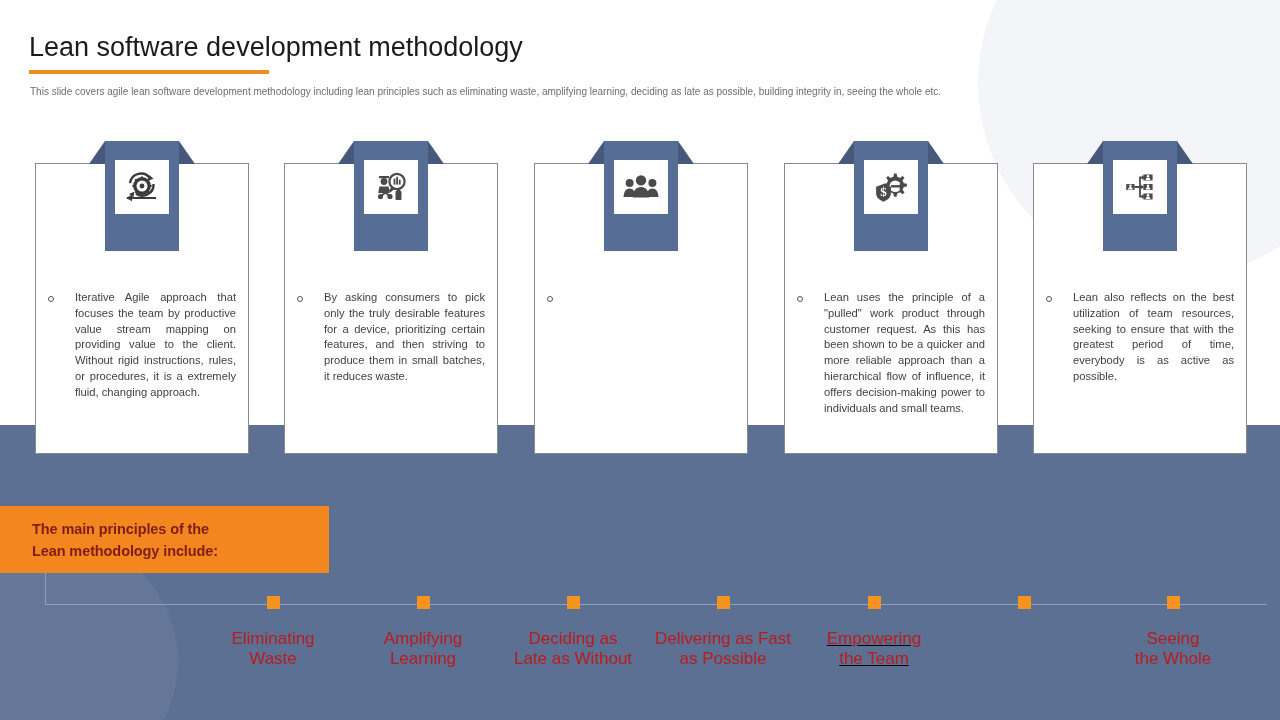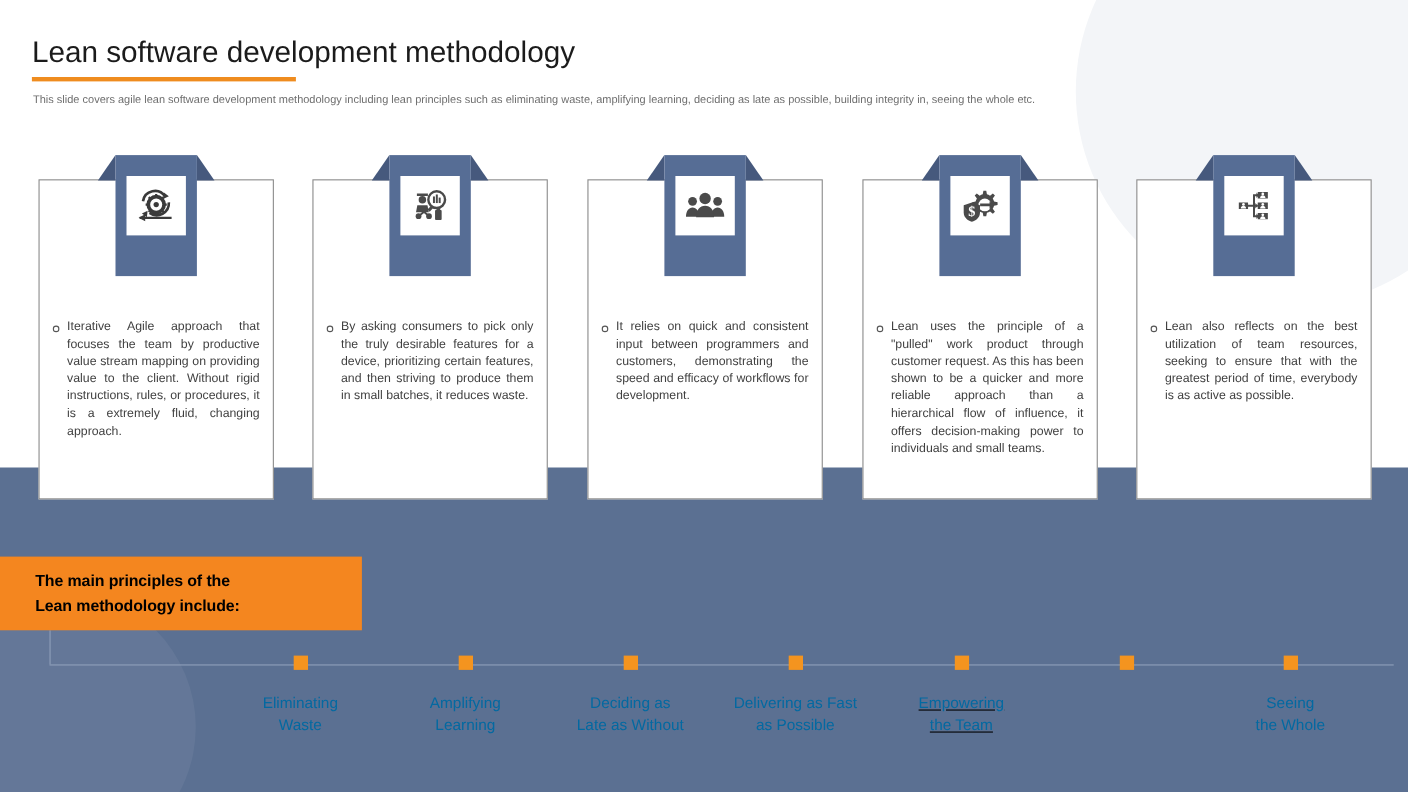--- a/index.html
+++ b/index.html
@@ -119,21 +119,21 @@
     align-items: center;
     justify-content: center;
   }
   .ribbon-inner svg { display: block; }
   .card-body {
     position: absolute;
     top: 126px; left: 0;
     width: 100%;
     padding: 0 12px 0 12px;
     display: flex;
-    gap: 7px;
+    gap: 21px;
   }
   .bullet {
     flex: 0 0 auto;
     width: 6px; height: 6px;
     margin-top: 6px;
     border: 1px solid #555;
     border-radius: 50%;
   }
   .card-text {
     font-size: 11.2px;
@@ -151,21 +151,21 @@
     background: #f4861f;
     z-index: 4;
     display: flex;
     align-items: center;
   }
   .callout-text {
     padding-left: 32px;
     font-size: 14.5px;
     font-weight: bold;
     line-height: 22px;
-    color: #000000;
+    color: #7f1d1d;
     letter-spacing: -0.1px;
   }
 
   
   .timeline-line {
     position: absolute;
     left: 45px; top: 604px;
     width: 1222px; height: 1px;
     background: #8fa0ba;
     z-index: 3;
@@ -181,23 +181,23 @@
     width: 150px;
     text-align: center;
   }
   .tl-marker {
     width: 13px; height: 13px;
     background: #f4941f;
     margin: 0 auto;
   }
   .tl-label {
     margin-top: 20px;
-    font-size: 14px;
+    font-size: 17px;
     line-height: 20px;
-    color: #0369a1;
+    color: #b91c1c;
     white-space: pre-line;
   }
   
   .callout-stub {
     position: absolute;
     left: 45px; top: 573px;
     width: 1px; height: 31px;
     background: #8fa0ba;
     z-index: 3;
   }
@@ -303,21 +303,20 @@
                 <path d="M25.4 30 c0 -5.2 2.6 -8.4 6 -8.4 c3.4 0 6 3.2 6 8.4 z"></path>
                 <circle cx="20" cy="13.4" r="5.2"></circle>
                 <path d="M11.8 30.6 c0 -6.6 3.4 -10.6 8.2 -10.6 c4.8 0 8.2 4 8.2 10.6 z"></path>
               </g>
             </svg>
           </div>
         </div>
       </div>
       <div class="card-body">
         <div class="bullet"></div>
-        <div class="card-text">It relies on quick and consistent input between programmers and customers, demonstrating the speed and efficacy of workflows for development.</div>
       </div>
     </div>
 
     <div class="card" style="left:784px;">
       <div class="ribbon">
         <div class="ribbon-tail"></div>
         <div class="ribbon-tail right"></div>
         <div class="ribbon-body">
           <div class="ribbon-inner">
             <svg width="40" height="40" viewBox="0 0 40 40">

